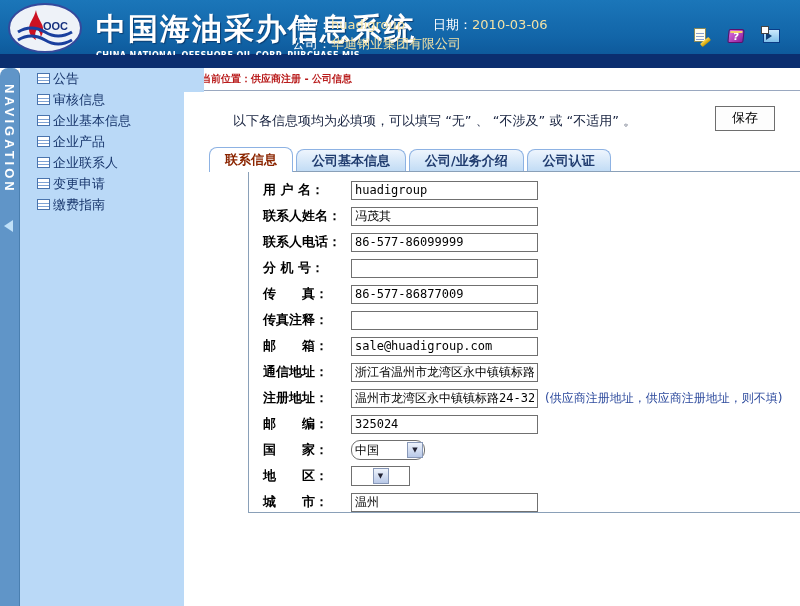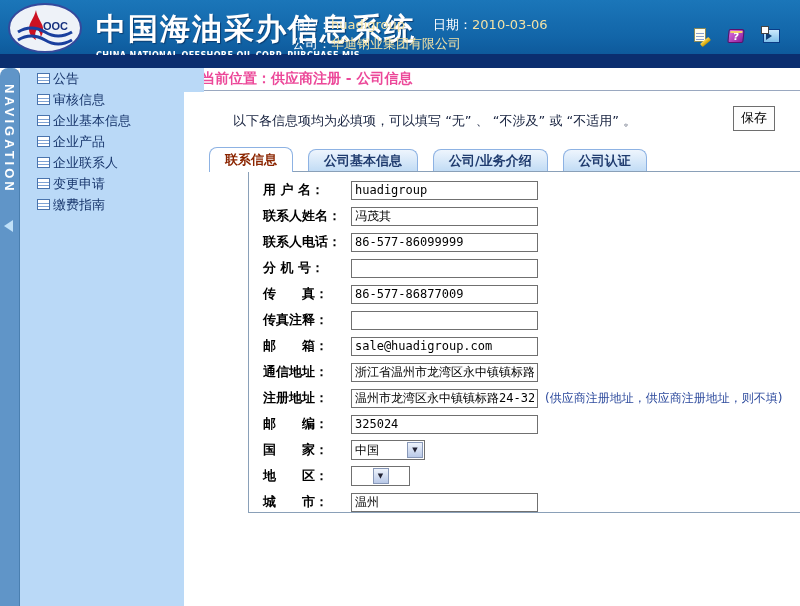--- a/index.html
+++ b/index.html
@@ -37,62 +37,62 @@
   .icon-exit::before { content:""; position:absolute; left:2px; top:2px; width:0; height:0;
      border-top:4px solid transparent; border-bottom:4px solid transparent; border-left:6px solid #0f3e75; }
   .icon-exit::after { content:""; position:absolute; left:-3px; top:-4px; width:6px; height:6px; background:#fefefe;
      border:1px solid #444; }
 
   
   .breadcrumb { position:absolute; left:184px; top:68px; width:616px; height:23px; background:#ffffff;
                 border-bottom:1px solid #9aa8c0; display:flex; align-items:center; padding-left:5px; }
   .bc-arrow { width:0; height:0; border-top:4px solid transparent; border-bottom:4px solid transparent;
               border-left:6px solid #b8a93c; margin-right:6px; }
-  .bc-text { color:#ec4899; font-weight:bold; font-size:14px; white-space:nowrap; }
+  .bc-text { color:#b91c1c; font-weight:bold; font-size:10px; white-space:nowrap; }
 
   
   .sidebar { position:absolute; left:0; top:68px; width:184px; height:538px; }
   .nav-strip { position:absolute; left:0; top:0; width:20px; height:538px; background:#6095c8;
                border-radius:8px 8px 0 0; border-right:1px solid #4a7fb0; }
   .nav-vertical { position:absolute; left:2px; top:16px; writing-mode:vertical-rl; text-orientation:sideways;
                   color:#ffffff; font-weight:bold; font-size:13px; letter-spacing:3px;
                   font-family:"Liberation Sans", sans-serif; }
   .collapse-arrow { position:absolute; left:4px; top:152px; width:0; height:0; cursor:pointer;
                     border-top:6px solid transparent; border-bottom:6px solid transparent; border-right:9px solid #bfe0f8; }
   .nav-panel { position:absolute; left:20px; top:0; width:184px; height:538px; background:#bad9f7; }
   .nav-item { display:flex; align-items:center; height:21px; padding-left:17px; font-size:13px; color:#17356b; cursor:pointer; white-space:nowrap; }
   .doc-icon { width:13px; height:11px; background:#ffffff; border:1px solid #4a74ad; margin-right:3px; flex:0 0 13px;
               background-image:repeating-linear-gradient(to bottom, transparent 0 2px, #7fa3d4 2px 3px);
               background-origin:content-box; padding:1px; }
 
   
   .main { position:absolute; left:184px; top:92px; width:616px; height:514px; background:#ffffff; }
   .instruction { position:absolute; left:49px; top:20px; font-size:13px; color:#16213e; white-space:nowrap; }
-  .save-btn { position:absolute; right:25px; top:14px; padding:2px 7px 3px; font-size:13px; color:#000;
+  .save-btn { position:absolute; right:25px; top:14px; padding:2px 16px 3px; font-size:13px; color:#000;
               background:#fdfdfd; border:1px solid #6e6e6e; cursor:pointer; font-family:"DejaVu Sans", sans-serif; }
 
-  .tabs { position:absolute; left:25px; top:55px; display:flex; gap:15px; align-items:flex-end; }
+  .tabs { position:absolute; left:25px; top:55px; display:flex; gap:3px; align-items:flex-end; }
   .tab { height:22px; line-height:22px; padding:0 15px; font-size:13px; font-weight:bold; color:#1f3b6e;
          background:linear-gradient(#eef5fd,#c2dcf5); border:1px solid #8db2e3; border-bottom:none;
          border-radius:8px 8px 0 0; cursor:pointer; white-space:nowrap; position:relative; z-index:1; }
   .tab.active { background:#ffffff; color:#8b2500; height:25px; line-height:24px; z-index:3; margin-bottom:-1px; }
 
   .panel { position:absolute; left:24px; top:79px; width:559px; height:342px; border:1px solid #8aa0b8;
            background:#ffffff; padding-top:5px; z-index:2;margin-left:40px; }
   .form-row { height:26px; display:flex; align-items:center; padding-left:14px; font-size:13px; }
   .f-label { width:88px; font-weight:bold; color:#000; white-space:pre; flex:0 0 88px; }
   .f-input { width:187px; height:19px; border:1px solid #707070; background:#fff; color:#000;
              font-size:12px; font-family:"DejaVu Sans Mono", monospace; padding:1px 3px; }
   .f-note { margin-left:7px; color:#2f4c9e; font-size:12px; white-space:nowrap; }
   .fake-select { display:inline-flex; align-items:center; border:1px solid #707070; height:20px; background:#fff; cursor:default; }
   .fake-select .fs-text { font-size:12px; padding:0 3px; color:#000; white-space:nowrap; overflow:hidden; }
   .fake-select .fs-btn { width:16px; height:16px; margin:1px; background:linear-gradient(#eef3fb,#b9c9e8);
       border:1px solid #8898b8; display:flex; align-items:center; justify-content:center;
       font-size:7px; color:#223; cursor:pointer; flex:0 0 16px; }
-  .sel-country { width:74px; } .sel-country .fs-text { flex:1; }
+  .sel-country { width:74px;border-radius:9px; } .sel-country .fs-text { flex:1; }
   .sel-region  { width:59px;flex-direction:column; } .sel-region  .fs-text { flex:1; }
 </style>
 </head>
 <body>
 
 <div class="screen">
 
   <div class="header">
     <div class="logo">
       <svg viewBox="0 0 86 52" width="86" height="52">

